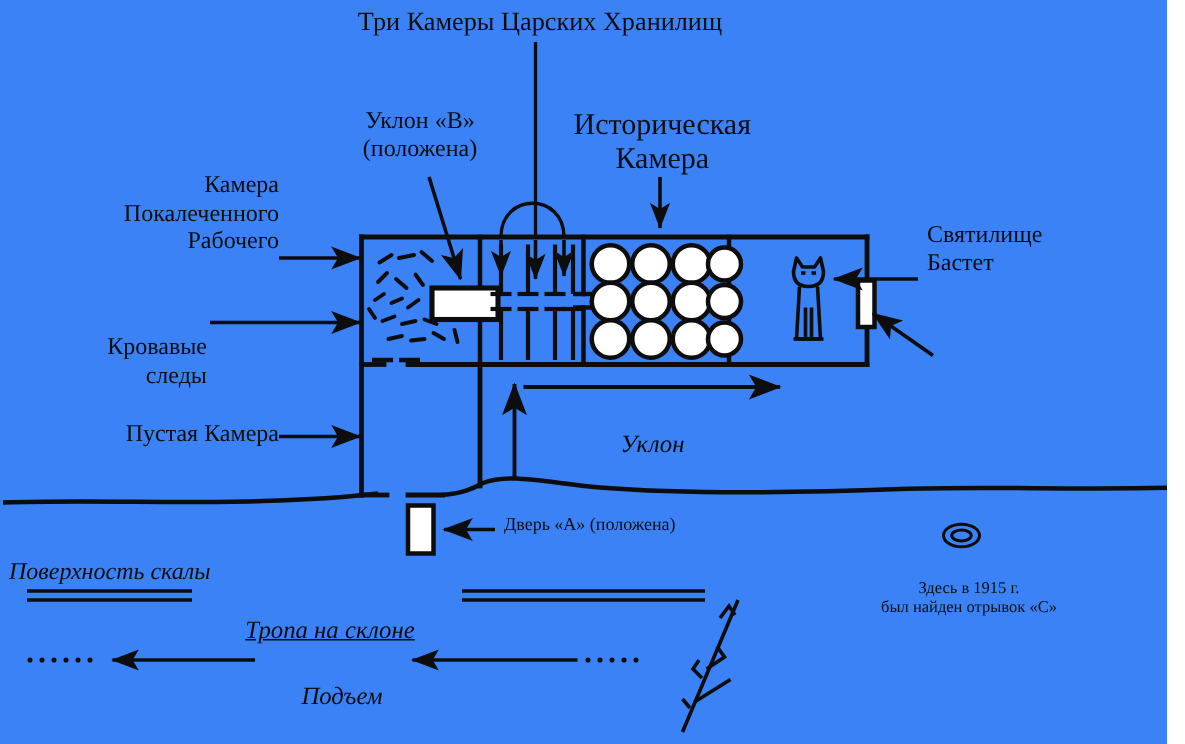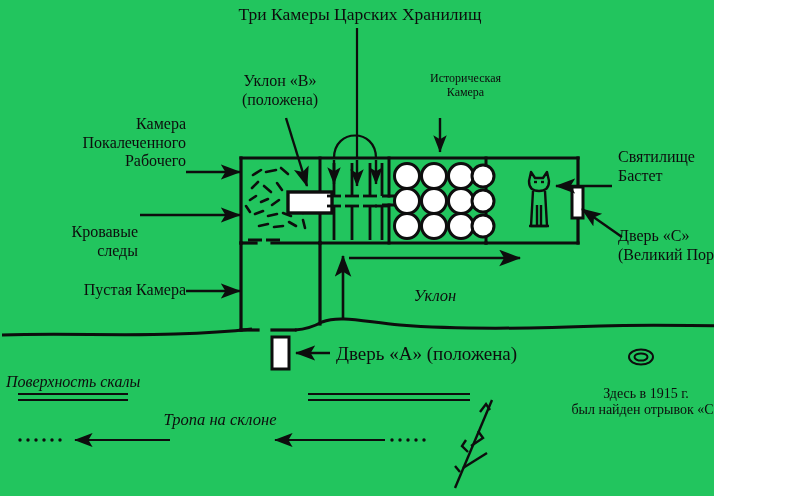--- a/index.html
+++ b/index.html
@@ -7,23 +7,23 @@
     margin: 0;
     padding: 0;
     background: #ffffff;
   }
   body {
     font-family: "Liberation Serif", "DejaVu Serif", serif;
     color: #111111;
   }
   #page {
     position: relative;
-    width: 714px;
+    width: 778px;
     height: 496px;
-    background: #22c55e;
+    background: #3b82f6;
     overflow: hidden;
   }
   #plan-svg {
     position: absolute;
     left: 0;
     top: 0;
     width: 790px;
     height: 496px;
   }
   .lbl {
@@ -269,43 +269,42 @@
       <path d="M480,412 L486,404 L490,410"></path>
       <path d="M468,452 L462,446 L466,440"></path>
     </g>
   </svg>
 
   <div class="lbl ctr" style="left:150px; top:4px; width:420px; font-size:17.5px;">Три Камеры Царских Хранилищ</div>
 
   <div class="lbl ctr" style="left:205px; top:72px; width:150px; font-size:16px;">Уклон «В»
 (положена)</div>
 
-  <div class="lbl ctr" style="left:388px; top:72px; width:155px; font-size:12px;">Историческая
+  <div class="lbl ctr" style="left:364px; top:72px; width:155px; font-size:20px;">Историческая
 Камера</div>
 
   <div class="lbl rgt" style="left:0px; top:115px; width:186px; font-size:16px;">Камера
 Покалеченного
 Рабочего</div>
 
   <div class="lbl rgt" style="left:0px; top:223px; width:138px; font-size:16px;">Кровавые
 следы</div>
 
   <div class="lbl lft" style="left:618px; top:148px; width:170px; font-size:16px;">Святилище
 Бастет</div>
 
   <div class="lbl rgt" style="left:0px; top:281px; width:186px; font-size:16px;">Пустая Камера</div>
 
-  <div class="lbl lft" style="left:618px; top:227px; width:172px; font-size:16px;">Дверь «С»
-(Великий Портал)</div>
 
   <div class="lbl ctr it" style="left:360px; top:262px; width:150px; font-size:16.5px;">Уклон</div>
 
   <div class="lbl lft it" style="left:6px; top:349px; width:230px; font-size:16px;font-style:italic;">Поверхность скалы</div>
 
-  <div class="lbl lft" style="left:336px; top:343px; width:260px; font-size:19px;">Дверь «А» (положена)</div>
-
-  <div class="lbl ctr it" style="left:130px; top:386px; width:180px; font-size:16.5px;">Тропа на склоне</div>
-
-
-  <div class="lbl ctr" style="left:502px; top:386px; width:288px; font-size:14px;">Здесь в 1915 г.
+  <div class="lbl lft" style="left:336px; top:343px; width:260px; font-size:12px;">Дверь «А» (положена)</div>
+
+  <div class="lbl ctr it" style="left:130px; top:386px; width:180px; font-size:16.5px;text-decoration:underline;">Тропа на склоне</div>
+
+  <div class="lbl ctr it" style="left:178px; top:430px; width:100px; font-size:16.5px;">Подъем</div>
+
+  <div class="lbl ctr" style="left:502px; top:386px; width:288px; font-size:11px;">Здесь в 1915 г.
 был найден отрывок «С»</div>
 
 </div>
 
 </body></html>

